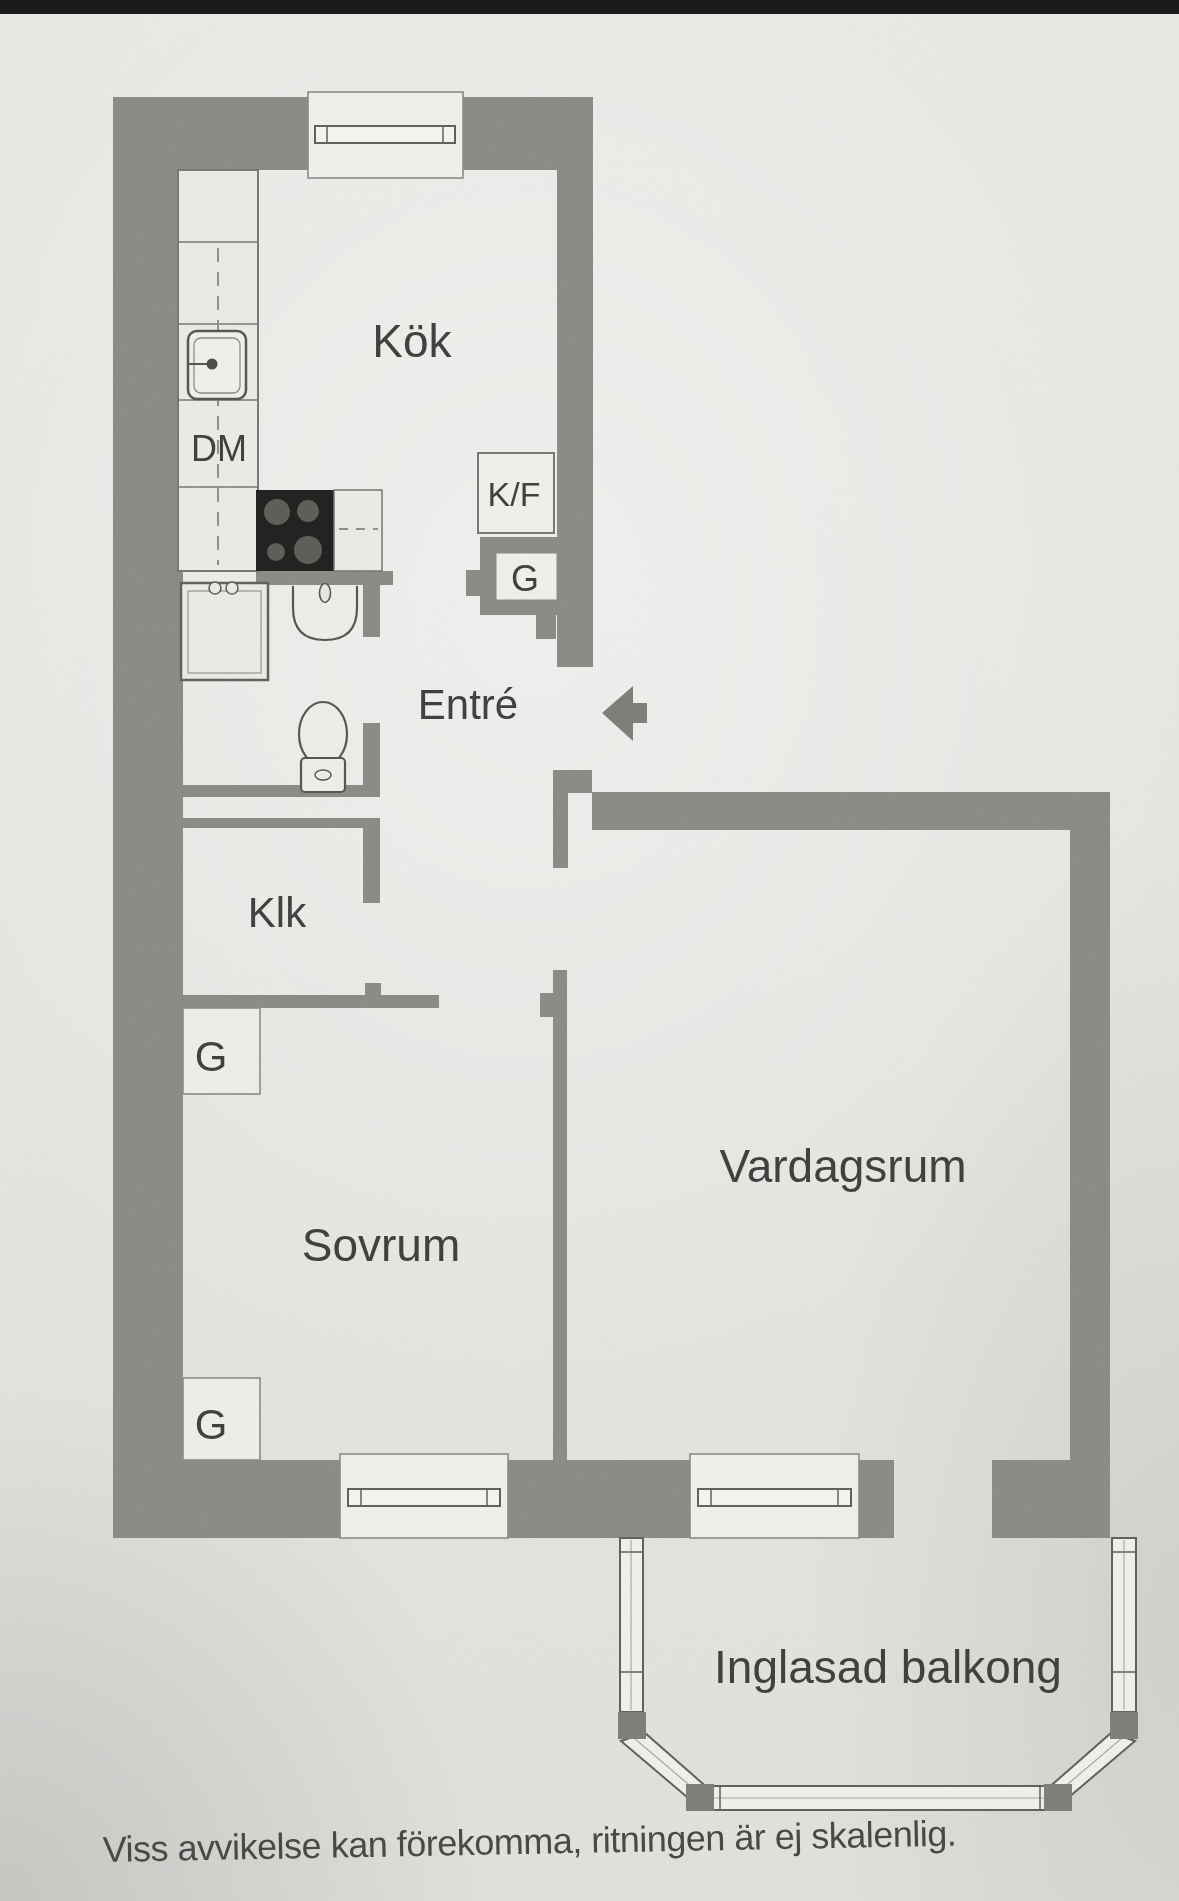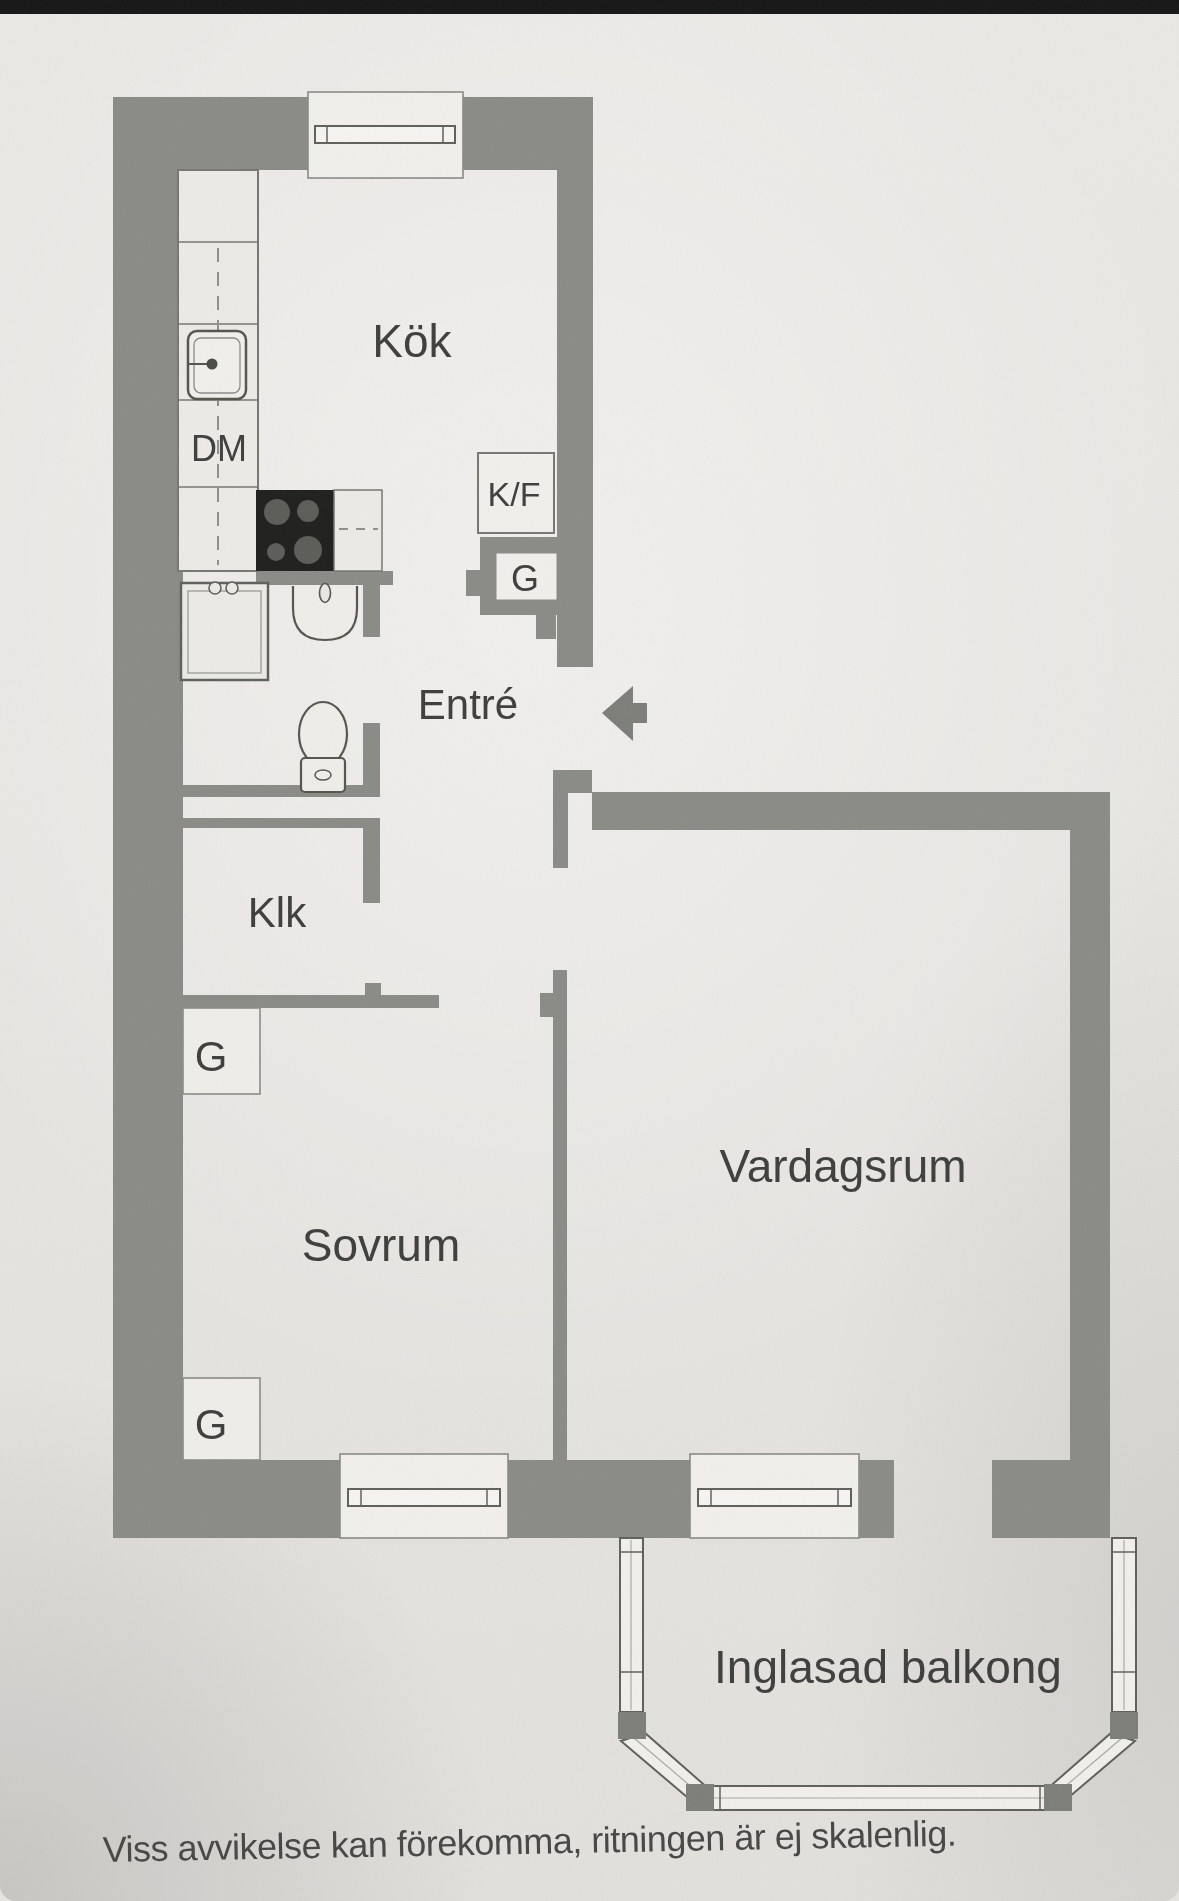--- a/index.html
+++ b/index.html
@@ -10,21 +10,20 @@
     overflow:hidden;
   }
   .photo{
     position:relative;
     width:1179px;height:1901px;
     background:
       radial-gradient(95% 70% at 45% 32%, rgba(255,255,255,0.38), rgba(255,255,255,0) 62%),
       radial-gradient(60% 40% at 0% 100%, rgba(60,58,55,0.16), rgba(60,58,55,0) 70%),
       radial-gradient(45% 60% at 100% 85%, rgba(60,58,55,0.10), rgba(60,58,55,0) 70%),
       linear-gradient(to bottom, #eae8e5 0%, #e7e5e2 50%, #e2e0dd 100%);
-    border-radius: 16px;
   }
   .plan-svg{position:absolute;left:0;top:0;}
   text{fill:#3e3e3c;}
   .room{font-size:46px;}
   .room-sm{font-size:42px;}
   .tag{font-size:36px;}
   .kf{font-size:34px;}
   .disc{font-size:36px;letter-spacing:-0.5px;fill:#464644;}
 </style>
 </head>

